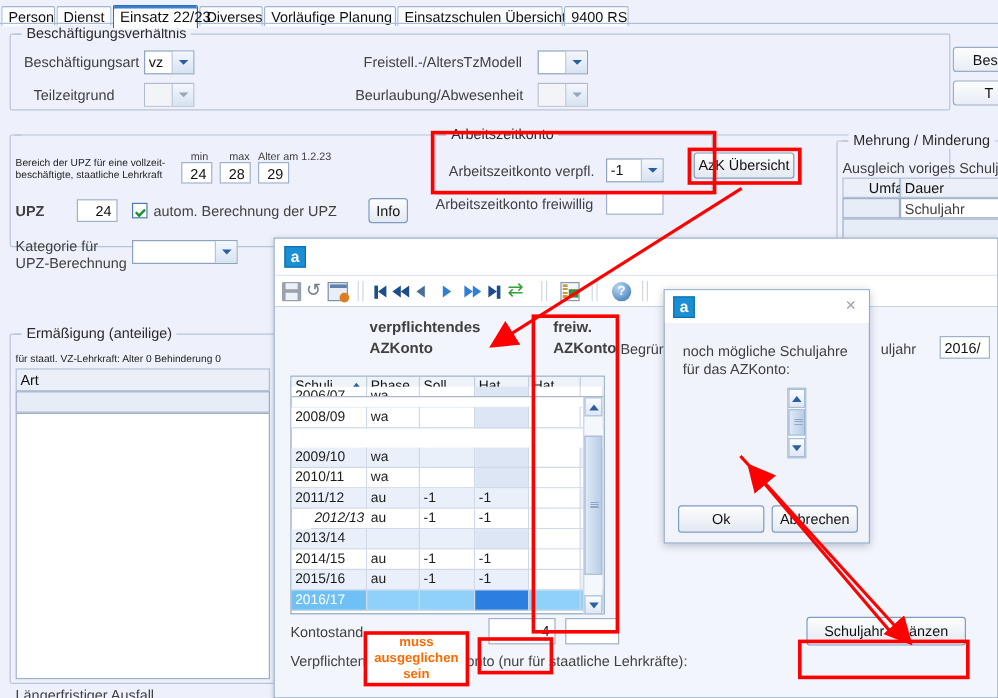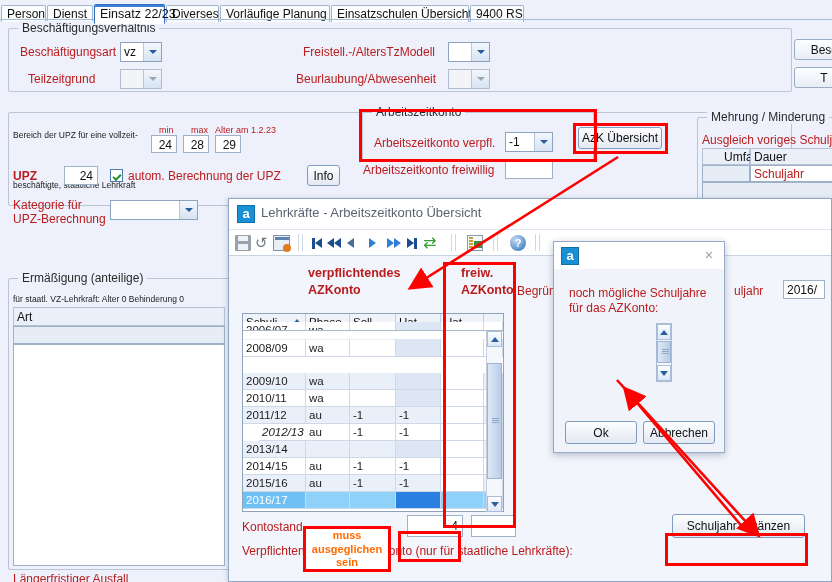--- a/index.html
+++ b/index.html
@@ -25,21 +25,21 @@
   #tabline{position:absolute;left:0;top:19px;width:832px;height:1px;background:#a8bcd4;}
 
   
   .group{position:absolute;border:1px solid #b9c4d6;border-radius:2px;}
   .group > .gtitle{
     position:absolute;top:-8px;left:9px;background:#eef1fb;padding:0 4px;
     font-size:12px;color:#2a2a2a;white-space:nowrap;
   }
   .gdash{position:absolute;top:-1px;left:3px;width:6px;height:1px;background:#b9c4d6;}
 
-  .lbl{position:absolute;font-size:12px;color:#b91c1c;white-space:nowrap;}
+  .lbl{position:absolute;font-size:12px;color:#404040;white-space:nowrap;}
   .lbl.bold{font-weight:bold;}
   .lbl.tiny{font-size:8.5px;line-height:10px;color:#222;}
   .lbl.small{font-size:9px;}
 
   
   .tbox{
     position:absolute;background:#ffffff;border:1px solid #9fb0c9;
     box-sizing:border-box;font-size:12px;line-height:18px;
     text-align:right;padding-right:4px;color:#111;
   }
@@ -199,21 +199,21 @@
   <div class="cval"></div>
   <div class="carr">
       <i></i>
     </div>
 </div>
 
 <div class="group" style="left:8px;top:112px;width:782px;height:92px;">
   <div class="gdash"></div>
 </div>
 <div class="lbl tiny" style="left:13px;top:130px;">Bereich der UPZ für eine vollzeit-</div>
-<div class="lbl tiny" style="left:13px;top:140px;margin-top:40px;">beschäftigte, staatliche Lehrkraft</div>
+<div class="lbl tiny" style="left:13px;top:140px;">beschäftigte, staatliche Lehrkraft</div>
 <div class="lbl small" style="left:159px;top:125px;">min</div>
 <div class="tbox" style="left:151px;top:135px;width:26px;height:18px;">24</div>
 <div class="lbl small" style="left:191px;top:125px;">max</div>
 <div class="tbox" style="left:183px;top:135px;width:26px;height:18px;">28</div>
 <div class="lbl small" style="left:215px;top:125px;">Alter am 1.2.23</div>
 <div class="tbox" style="left:215px;top:135px;width:26px;height:18px;">29</div>
 
 <div class="lbl bold" style="left:13px;top:169px;">UPZ</div>
 <div class="tbox" style="left:64px;top:166px;width:34px;height:19px;">24</div>
 <div class="cbx" style="left:110px;top:169px;"></div>
@@ -292,21 +292,20 @@
   <div class="rl" style="top:192px;">B</div>
   <div class="rl a" style="top:209px;">B</div>
   <div class="rl" style="top:226px;">B</div>
   <div class="rl a" style="top:243px;">B</div>
   <div class="rl" style="top:270px;">C</div>
 </div>
 
 <div id="child">
   <div id="childTitle">
     <div class="appicon" style="left:8px;top:6px;">a</div>
-    <div class="ttl">Lehrkräfte - Arbeitszeitkonto Übersicht</div>
   </div>
 
   <div id="childTB">
 
     <div style="position:absolute;left:6px;top:5px;width:16px;height:16px;background:#9aa3ad;border-radius:1px;">
       <div style="position:absolute;left:3px;top:1px;width:10px;height:5px;background:#eef1f5;"></div>
       <div style="position:absolute;left:3px;top:9px;width:10px;height:6px;background:#eef1f5;"></div>
     </div>
 
     <div style="position:absolute;left:26px;top:6px;width:14px;height:14px;color:#6f7b86;font-size:15px;line-height:14px;">↺</div>

